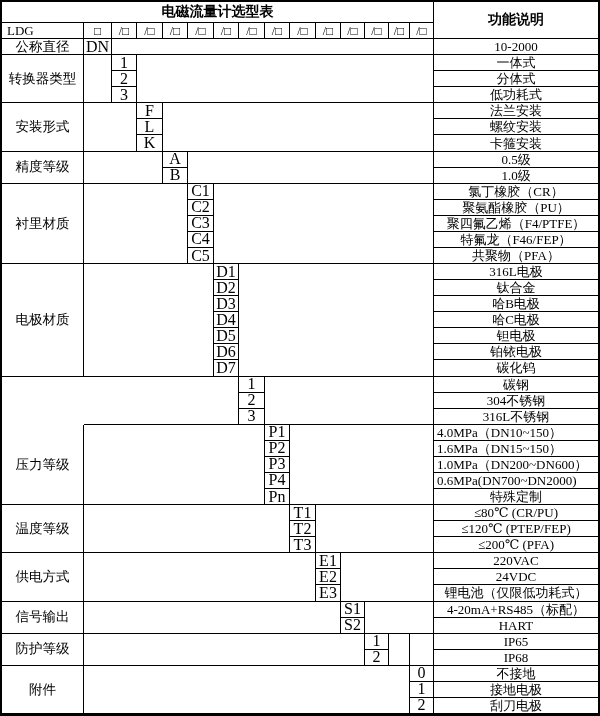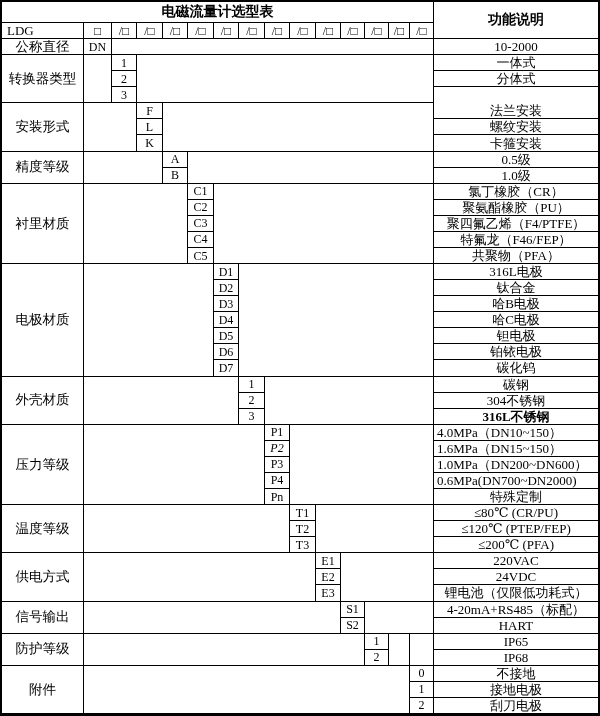--- a/index.html
+++ b/index.html
@@ -16,21 +16,21 @@
   }
   .cell{
     border-right:1px solid #000;
     border-bottom:1px solid #000;
     display:flex;align-items:center;justify-content:center;
     font-size:13px;line-height:1;
     white-space:nowrap;overflow:hidden;
   }
   .title{font-weight:bold;font-size:14px;}
   .label{font-size:13.5px;}
-  .code{font-size:12px;}
+  .code{font-size:16px;}
   .boxglyph{font-size:12px;}
   .fn{border-right:none;}
   .leftalign{justify-content:flex-start;padding-left:3px;}
   .prefix{justify-content:flex-start;padding-left:5px;font-size:13px;}
 </style>
 </head>
 <body>
 
 <div id="grid">
   <div class="cell title fn" style="grid-column:16;grid-row:1/3">功能说明</div>
@@ -54,20 +54,21 @@
     <div class="cell code" style="grid-area: 3 / 2;">DN</div>
     <div class="cell" style="grid-area: 3 / 3 / auto / 16;"></div>
     <div class="cell fn" style="grid-area: 3 / 16;">10-2000</div>
     <div class="cell label" style="grid-area: 4 / 1 / 7;">转换器类型</div>
     <div class="cell" style="grid-area: 4 / 2 / 7 / 3;"></div>
     <div class="cell code" style="grid-area: 4 / 3;">1</div>
     <div class="cell fn" style="grid-area: 4 / 16;">一体式</div>
     <div class="cell code" style="grid-area: 5 / 3;">2</div>
     <div class="cell fn" style="grid-area: 5 / 16;">分体式</div>
     <div class="cell code" style="grid-area: 6 / 3;">3</div>
+    <div class="cell fn" style="grid-area: 6 / 16;">低功耗式</div>
     <div class="cell" style="grid-area: 4 / 4 / 7 / 16;"></div>
     <div class="cell label" style="grid-area: 7 / 1 / 10;">安装形式</div>
     <div class="cell" style="grid-area: 7 / 2 / 10 / 4;"></div>
     <div class="cell code" style="grid-area: 7 / 4;">F</div>
     <div class="cell fn" style="grid-area: 7 / 16;">法兰安装</div>
     <div class="cell code" style="grid-area: 8 / 4;">L</div>
     <div class="cell fn" style="grid-area: 8 / 16;">螺纹安装</div>
     <div class="cell code" style="grid-area: 9 / 4;">K</div>
     <div class="cell fn" style="grid-area: 9 / 16;">卡箍安装</div>
     <div class="cell" style="grid-area: 7 / 5 / 10 / 16;"></div>
@@ -101,34 +102,33 @@
     <div class="cell fn" style="grid-area: 19 / 16;">哈B电极</div>
     <div class="cell code" style="grid-area: 20 / 7;">D4</div>
     <div class="cell fn" style="grid-area: 20 / 16;">哈C电极</div>
     <div class="cell code" style="grid-area: 21 / 7;">D5</div>
     <div class="cell fn" style="grid-area: 21 / 16;">钽电极</div>
     <div class="cell code" style="grid-area: 22 / 7;">D6</div>
     <div class="cell fn" style="grid-area: 22 / 16;">铂铱电极</div>
     <div class="cell code" style="grid-area: 23 / 7;">D7</div>
     <div class="cell fn" style="grid-area: 23 / 16;">碳化钨</div>
     <div class="cell" style="grid-area: 17 / 8 / 24 / 16;"></div>
-    <div class="cell label" style="grid-area: 24 / 1 / 27;">外壳材质</div>
     <div class="cell" style="grid-area: 24 / 2 / 27 / 8;"></div>
     <div class="cell code" style="grid-area: 24 / 8;">1</div>
     <div class="cell fn" style="grid-area: 24 / 16;">碳钢</div>
     <div class="cell code" style="grid-area: 25 / 8;">2</div>
     <div class="cell fn" style="grid-area: 25 / 16;">304不锈钢</div>
     <div class="cell code" style="grid-area: 26 / 8;">3</div>
-    <div class="cell fn" style="grid-area: 26 / 16; font-weight: bold;">316L不锈钢</div>
+    <div class="cell fn" style="grid-area: 26 / 16;">316L不锈钢</div>
     <div class="cell" style="grid-area: 24 / 9 / 27 / 16;"></div>
     <div class="cell label" style="grid-area: 27 / 1 / 32;">压力等级</div>
     <div class="cell" style="grid-area: 27 / 2 / 32 / 9;"></div>
     <div class="cell code" style="grid-area: 27 / 9;">P1</div>
     <div class="cell fn leftalign" style="grid-area: 27 / 16;">4.0MPa（DN10~150）</div>
-    <div class="cell code" style="grid-area: 28 / 9; font-style: italic;">P2</div>
+    <div class="cell code" style="grid-area: 28 / 9;">P2</div>
     <div class="cell fn leftalign" style="grid-area: 28 / 16;">1.6MPa（DN15~150）</div>
     <div class="cell code" style="grid-area: 29 / 9;">P3</div>
     <div class="cell fn leftalign" style="grid-area: 29 / 16;">1.0MPa（DN200~DN600）</div>
     <div class="cell code" style="grid-area: 30 / 9;">P4</div>
     <div class="cell fn leftalign" style="grid-area: 30 / 16;">0.6MPa(DN700~DN2000)</div>
     <div class="cell code" style="grid-area: 31 / 9;">Pn</div>
     <div class="cell fn" style="grid-area: 31 / 16;">特殊定制</div>
     <div class="cell" style="grid-area: 27 / 10 / 32 / 16;"></div>
     <div class="cell label" style="grid-area: 32 / 1 / 35;">温度等级</div>
     <div class="cell" style="grid-area: 32 / 2 / 35 / 10;"></div>

